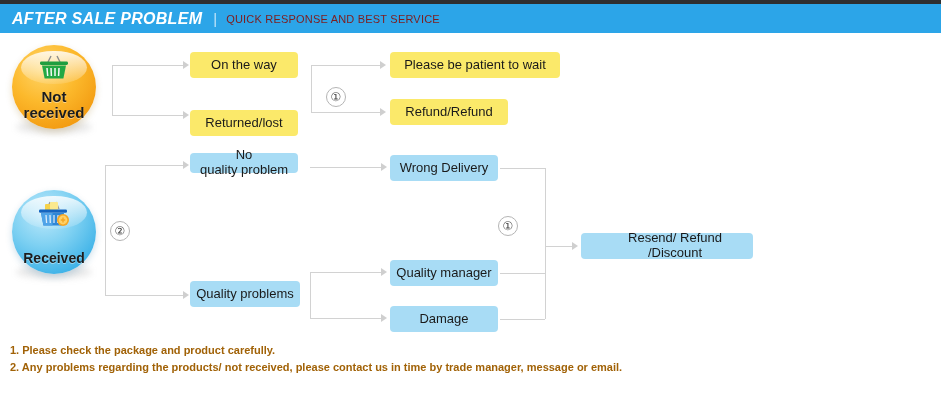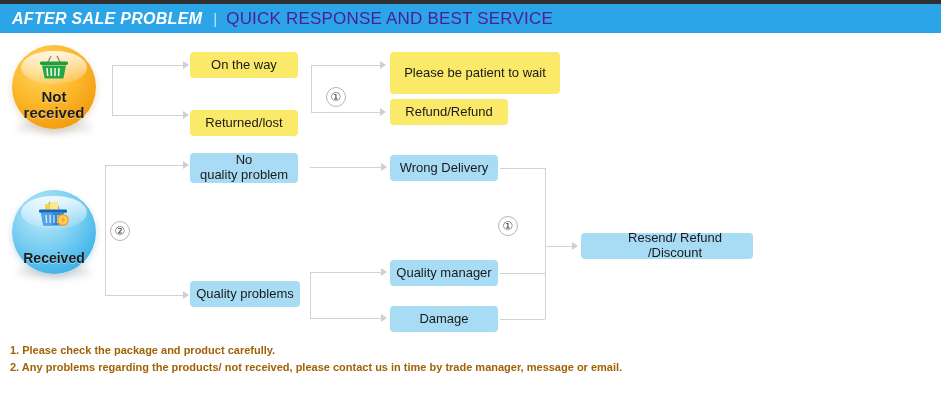--- a/index.html
+++ b/index.html
@@ -47,22 +47,22 @@
     font-style: italic;
     white-space: nowrap;
   }
   .header-sep {
     color: #bfe4f8;
     font-size: 15px;
     margin: 0 9px 0 11px;
     font-weight: 300;
   }
   .header-sub {
-    color: #4c1d95;
-    font-size: 17px;
+    color: #7f1d1d;
+    font-size: 11px;
     letter-spacing: 0.2px;
     white-space: nowrap;
   }
 
   
   .badge {
     position: absolute;
     width: 84px; height: 84px;
     border-radius: 50%;
     display: flex;
@@ -224,21 +224,21 @@
   <div class="node node-yellow" style="left:190px; top:52px; width:108px; height:26px;">On the way</div>
   <div class="node node-yellow" style="left:190px; top:88px; width:108px; height:26px;margin-top:22px;">Returned/lost</div>
 
   <div class="ln ln-h" style="left:311px; top:65px; width:70px;"></div>
   <div class="arrow" style="left:380px; top:61px;"></div>
   <div class="ln ln-h" style="left:311px; top:112px; width:70px;"></div>
   <div class="arrow" style="left:380px; top:108px;"></div>
   <div class="ln ln-v" style="left:311px; top:65px; height:48px;"></div>
   <div class="marker" style="left:326px; top:87px;">①</div>
 
-  <div class="node node-yellow" style="left:390px; top:52px; width:170px; height:42px;">Please be patient to wait</div>
+  <div class="node node-yellow" style="left:390px; top:52px; width:170px; height:26px;">Please be patient to wait</div>
   <div class="node node-yellow" style="left:390px; top:99px; width:118px; height:26px;">Refund/Refund</div>
 
   <div class="badge-shadow" style="left:16px; top:265px; width:76px; height:14px;"></div>
   <div class="badge badge-blue">
     <div class="badge-gloss"></div>
     <div class="badge-icon">
       <svg width="40" height="28" viewBox="0 0 40 28" aria-hidden="true">
         <path d="M13 9 L16 2" stroke="#9a9a9a" stroke-width="1.3" fill="none"></path>
         <path d="M25 9 L22 2" stroke="#9a9a9a" stroke-width="1.3" fill="none"></path>
         <rect x="11" y="4" width="9" height="7" rx="1" fill="#f6d24a"></rect>
@@ -260,21 +260,21 @@
     <div class="badge-label">Received</div>
   </div>
 
   <div class="ln ln-v" style="left:105px; top:165px; height:130px;"></div>
   <div class="ln ln-h" style="left:105px; top:165px; width:79px;"></div>
   <div class="arrow" style="left:183px; top:161px;"></div>
   <div class="ln ln-h" style="left:105px; top:295px; width:79px;"></div>
   <div class="arrow" style="left:183px; top:291px;"></div>
   <div class="marker" style="left:110px; top:221px;">②</div>
 
-  <div class="node node-blue" style="left:190px; top:153px; width:108px; height:30px;">
+  <div class="node node-blue" style="left:190px; top:153px; width:108px; height:20px;">
     <div>
       <div>No</div>
       <div>quality problem</div>
     </div>
   </div>
   <div class="node node-blue" style="left:190px; top:281px; width:110px; height:26px;">Quality problems</div>
 
   <div class="ln ln-h" style="left:310px; top:167px; width:72px;"></div>
   <div class="arrow" style="left:381px; top:163px;"></div>
 

